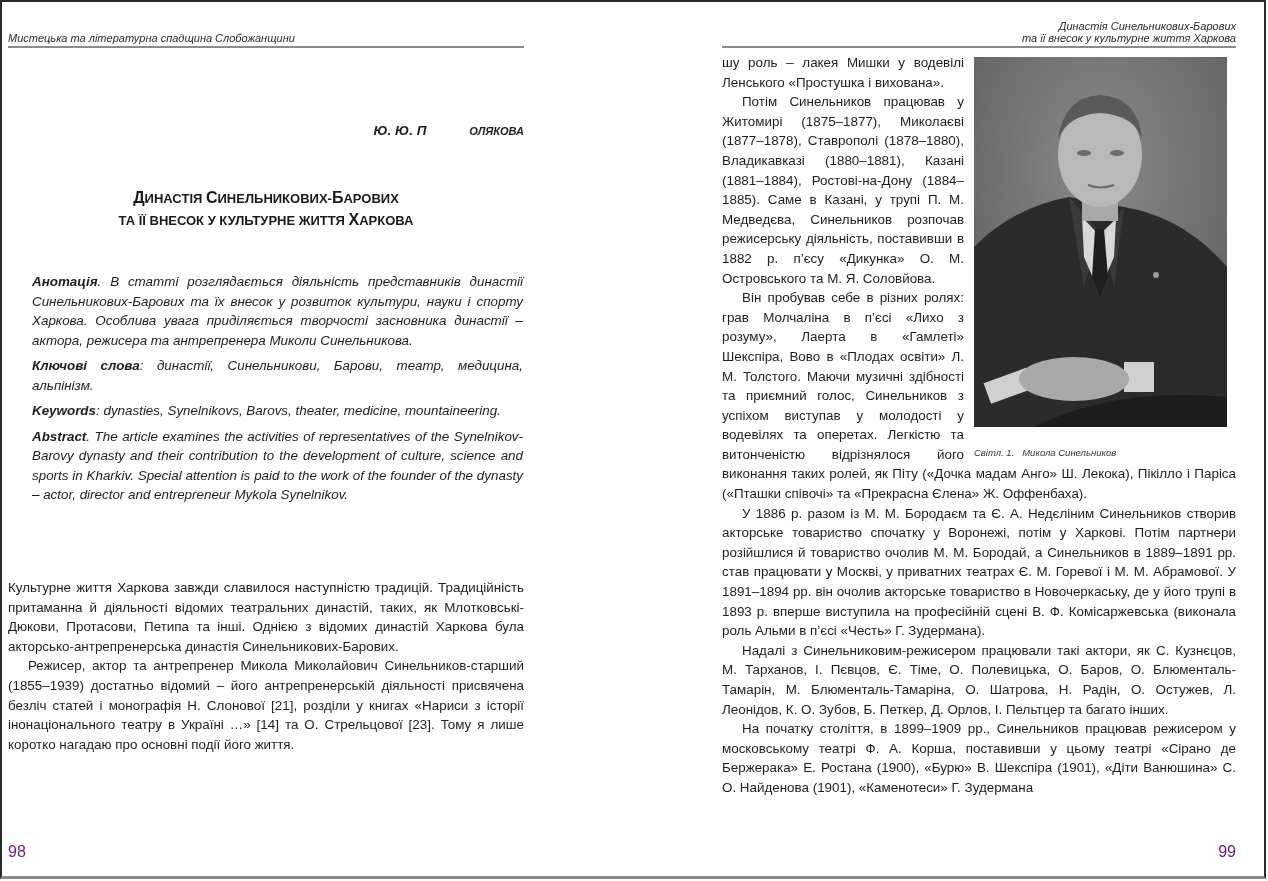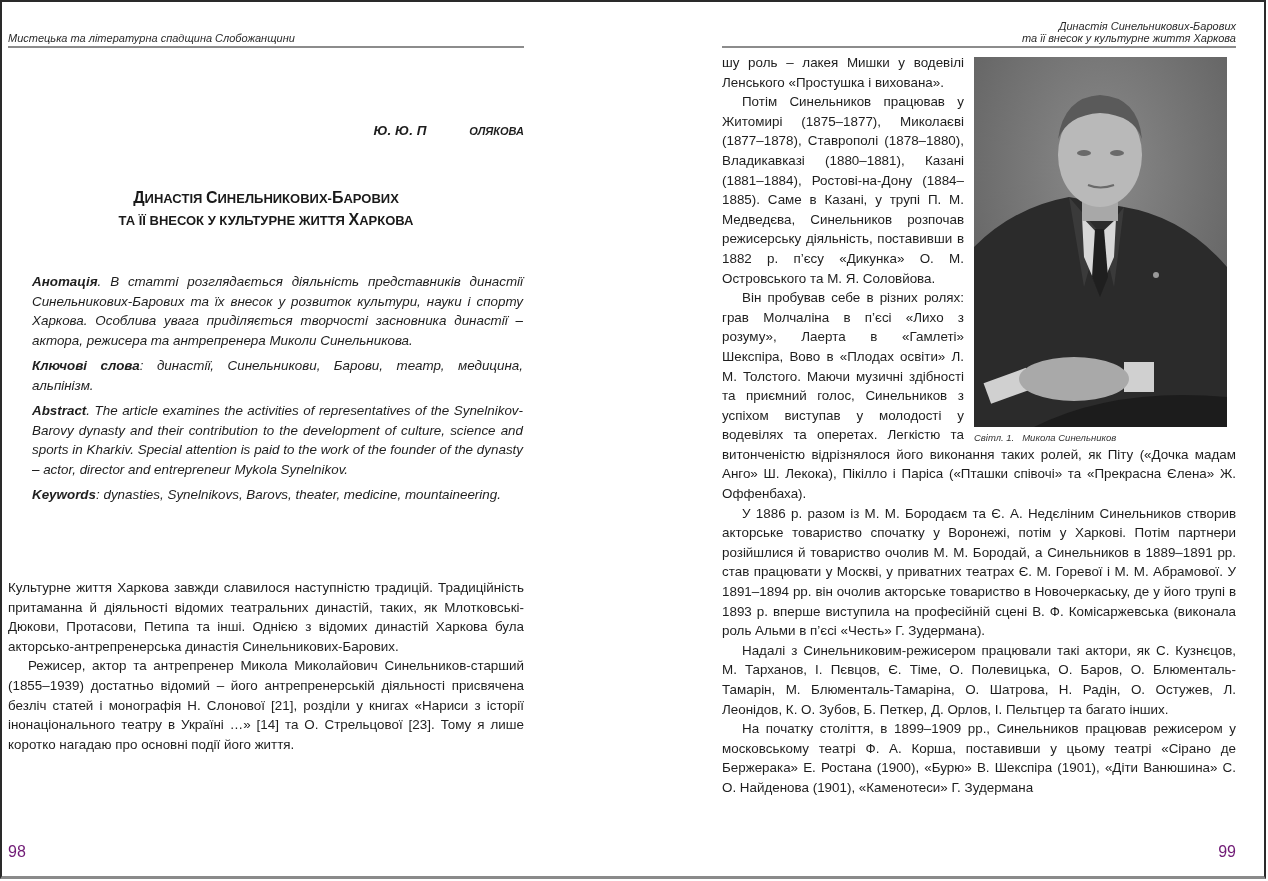--- a/index.html
+++ b/index.html
@@ -61,21 +61,21 @@
       position: absolute; left: 0; top: 53px; width: 514px;
     }
     .photo-figure {
       float: right; width: 262px; margin: 4px 0 0 10px;
     }
     .photo {
       width: 253px; height: 370px; background: #6a6a6a; position: relative; overflow: hidden;
     }
     .photo svg { display: block; }
     .caption {
-      font-style: italic; font-size: 9.5px; color: #333; margin-top: 5px; line-height: 12px;
+      font-style: italic; font-size: 9.5px; color: #333; margin-top: 20px; line-height: 12px;
     }
     .caption .gap { display: inline-block; width: 8px; }
   </style>
 </head>
 <body>
 
 <div class="frame"></div>
 
 <div class="page page-left">
   <div class="running-head">Мистецька та літературна спадщина Слобожанщини</div>
@@ -84,22 +84,22 @@
   <div class="author"><span>Ю. Ю. П</span><span class="sc" style="text-transform:uppercase;padding-left:43px;">олякова</span></div>
 
   <div class="title">
     <div><span>Д</span><span class="sc" style="text-transform:uppercase;">инастія </span><span>С</span><span class="sc" style="text-transform:uppercase;">инельникових-</span><span>Б</span><span class="sc" style="text-transform:uppercase;">арових</span></div>
     <div><span class="sc" style="text-transform:uppercase;">та її внесок у культурне життя </span><span>Х</span><span class="sc" style="text-transform:uppercase;">аркова</span></div>
   </div>
 
   <div class="abstract-block">
     <p><b>Анотація</b><span>. В статті розглядається діяльність представників династії Синельникових-Барових та їх внесок у розвиток культури, науки і спорту Харкова. Особлива увага приділяється творчості засновника династії – актора, режисера та антрепренера Миколи Синельникова.</span></p>
     <p><b>Ключові слова</b><span>: династії, Синельникови, Барови, театр, медицина, альпінізм.</span></p>
+    <p><b>Keywords</b><span>: dynasties, Synelnikovs, Barovs, theater, medicine, mountaineering.</span></p>
     <p><b>Abstract</b><span>. The article examines the activities of representatives of the Synelnikov-Barovy dynasty and their contribution to the development of culture, science and sports in Kharkiv. Special attention is paid to the work of the founder of the dynasty – actor, director and entrepreneur Mykola Synelnikov.</span></p>
-    <p><b>Keywords</b><span>: dynasties, Synelnikovs, Barovs, theater, medicine, mountaineering.</span></p>
   </div>
 
   <div class="body-text">
     <p>Культурне життя Харкова завжди славилося наступністю традицій. Традиційність притаманна й діяльності відомих театральних династій, таких, як Млотковські-Дюкови, Протасови, Петипа та інші. Однією з відомих династій Харкова була акторсько-антрепренерська династія Синельникових-Барових.</p>
     <p class="indent">Режисер, актор та антрепренер Микола Миколайович Синельников-старший (1855–1939) достатньо відомий – його антрепренерській діяльності присвячена безліч статей і монографія Н. Слонової [21], розділи у книгах «Нариси з історії інонаціонального театру в Україні …» [14] та О. Стрельцової [23]. Тому я лише коротко нагадаю про основні події його життя.</p>
   </div>
 
   <div class="page-num">98</div>
 </div>
 

